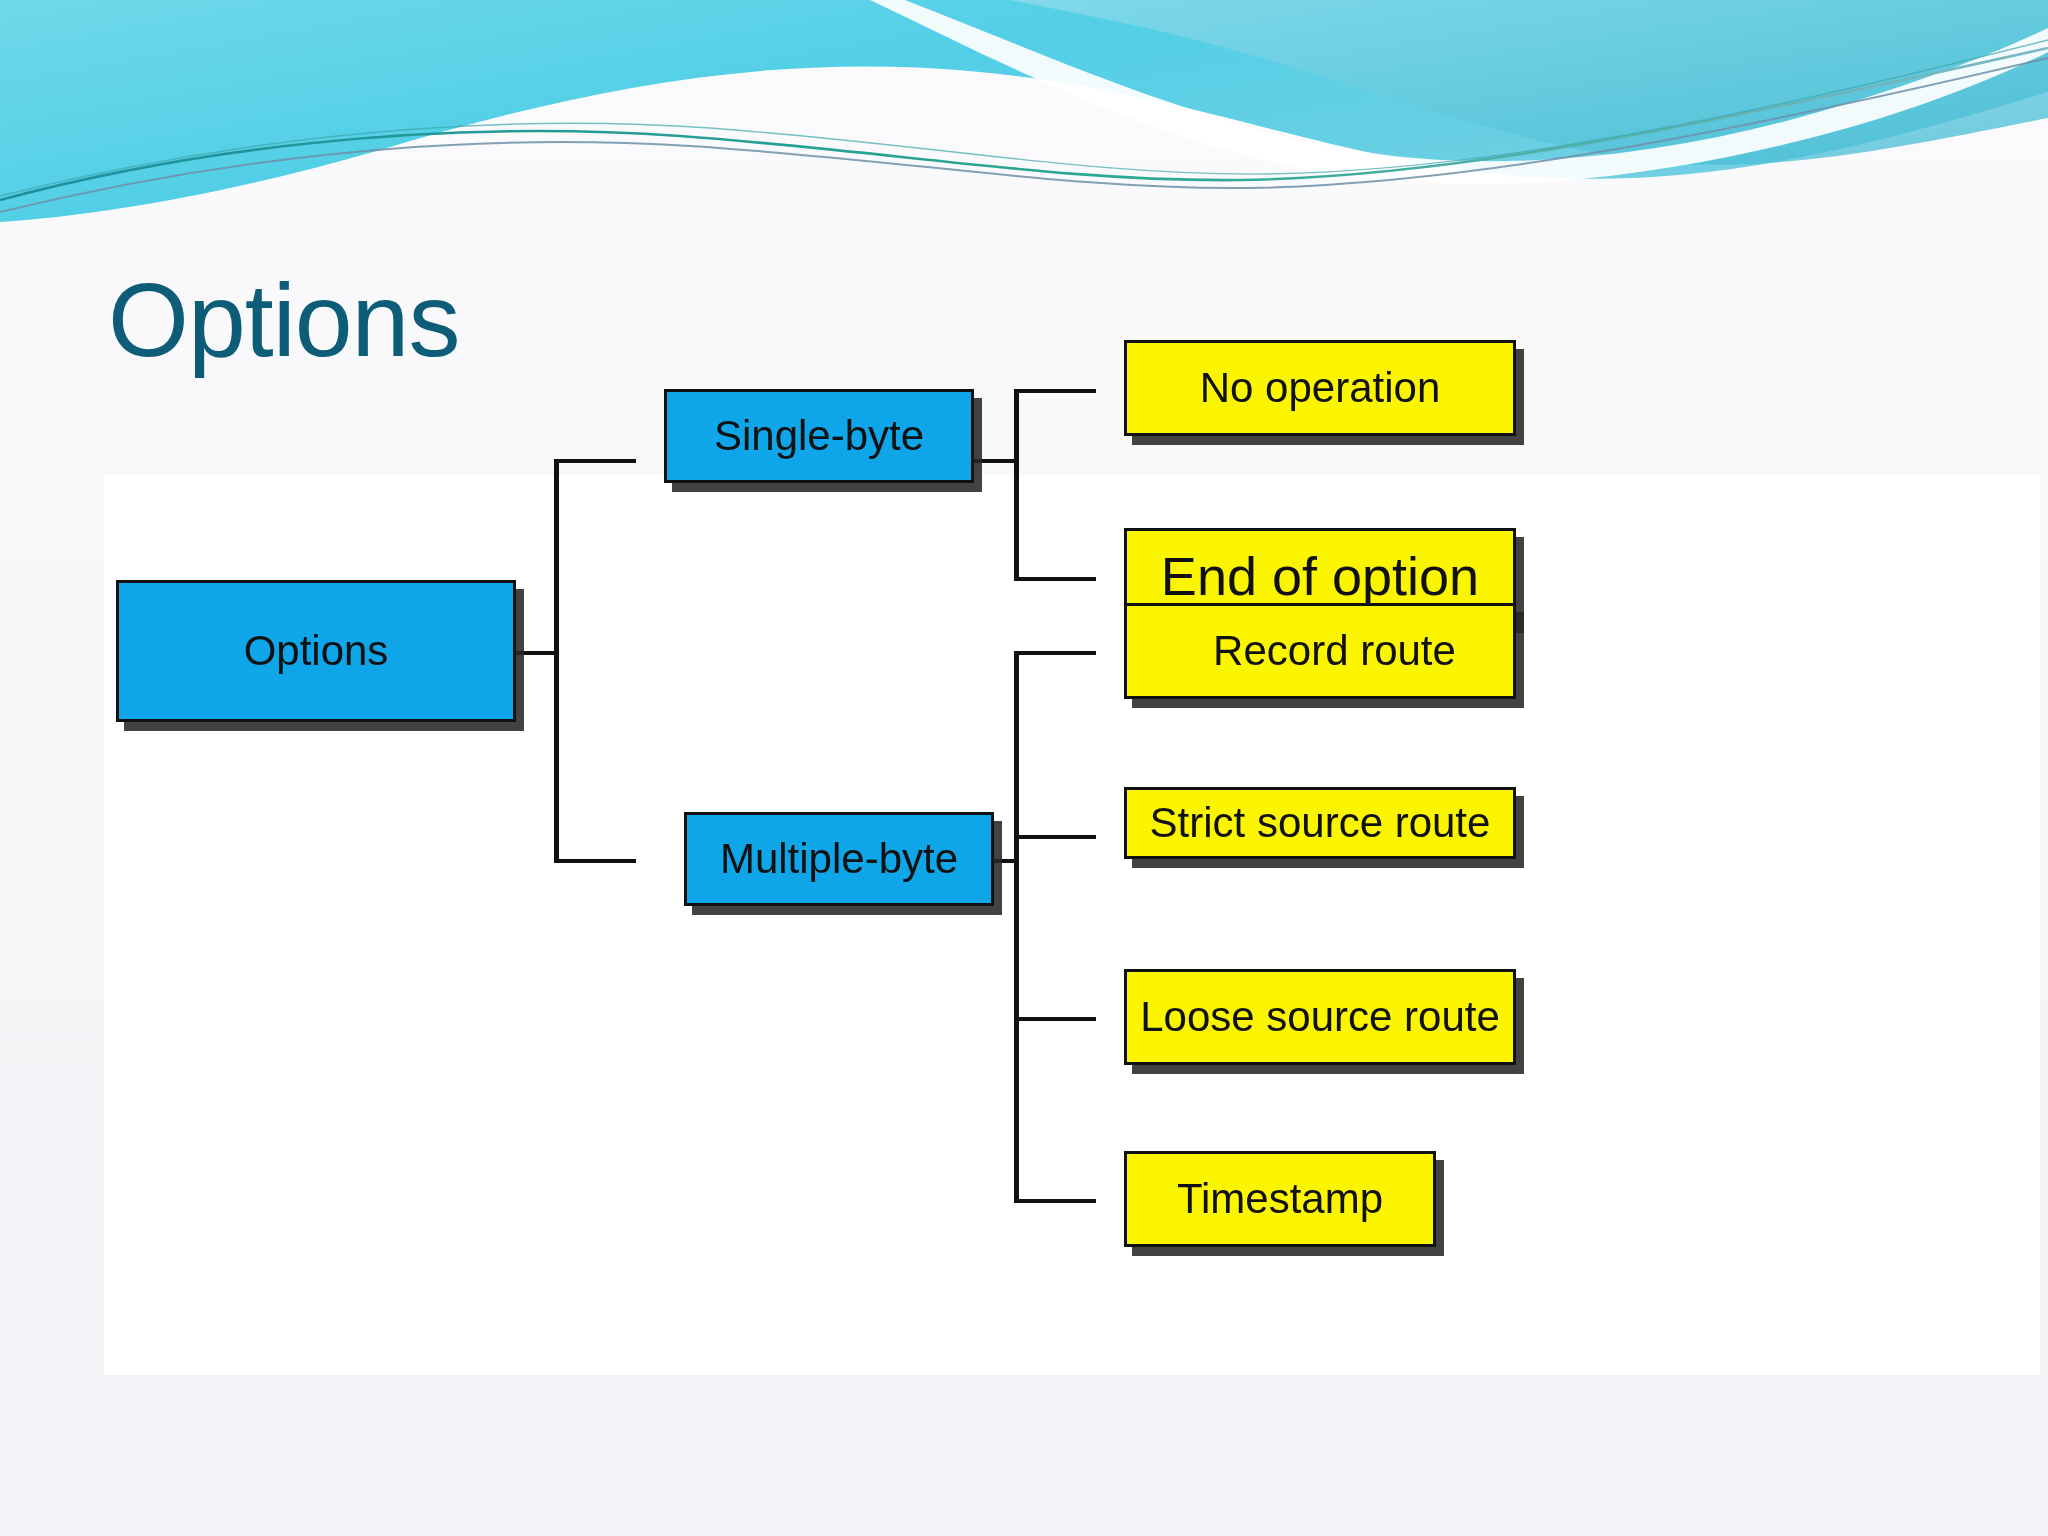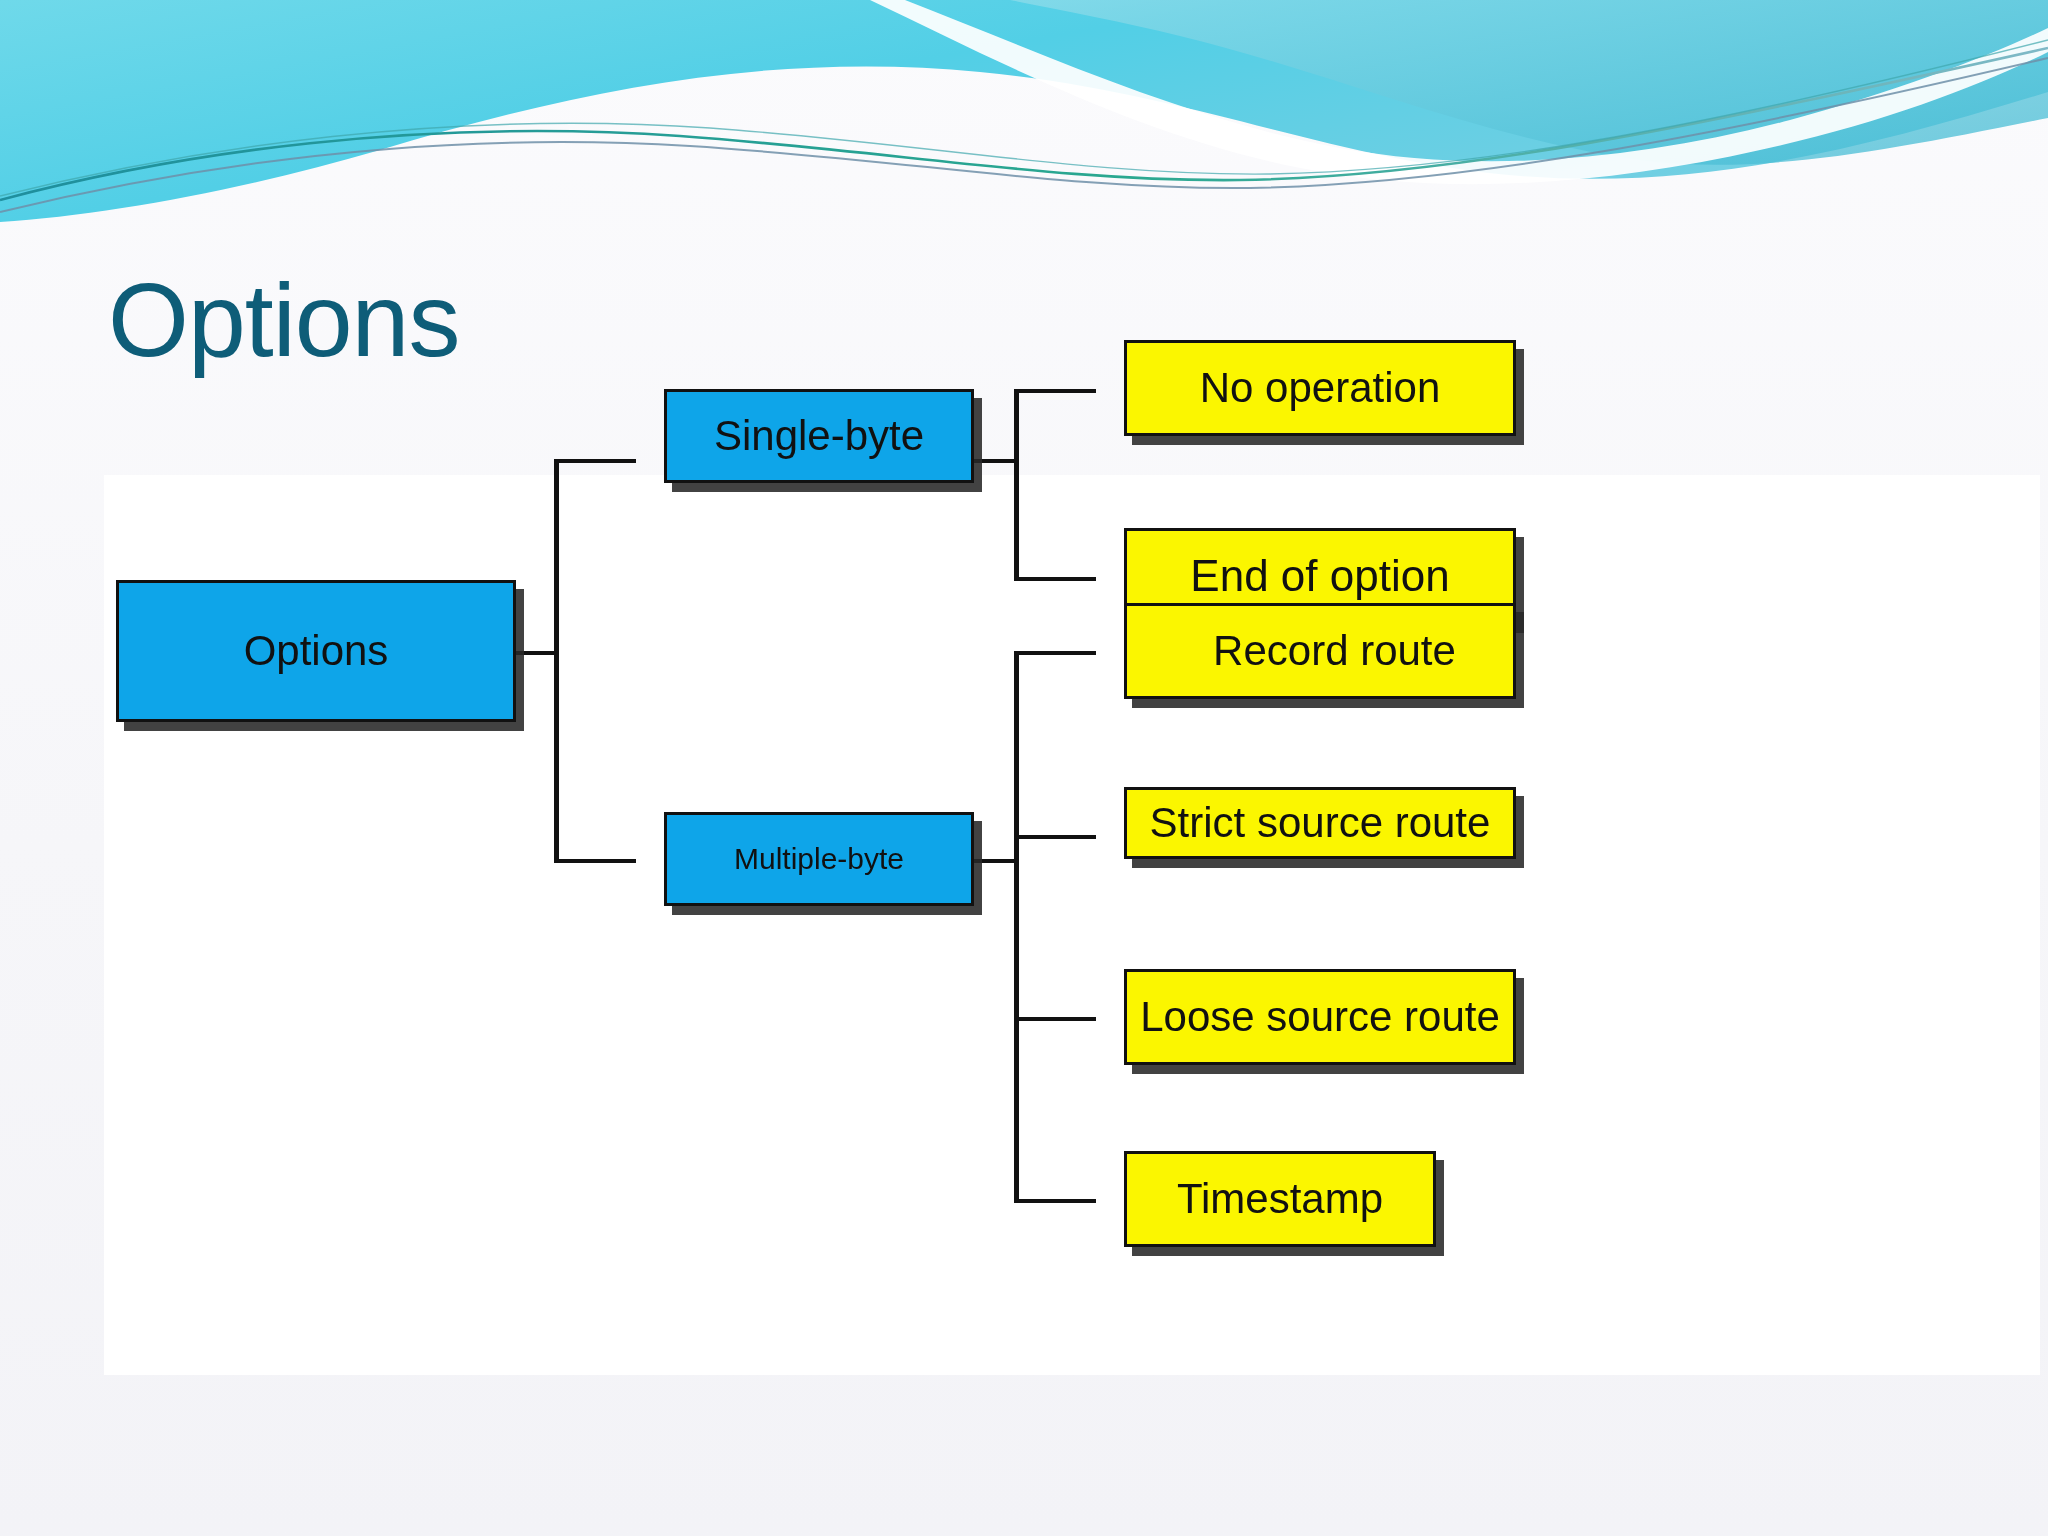--- a/index.html
+++ b/index.html
@@ -161,29 +161,29 @@
     <div class="ln h" style="left:910px; top:724px; width:82px;"></div>
 
     <div class="node white" style="left:-20px; top:105px; width:400px; height:142px; font-size:42px;">
       <span class="node-label">Options</span>
     </div>
 
     <div class="node white" style="left:528px; top:-86px; width:310px; height:94px; font-size:42px;">
       <span class="node-label">Single-byte</span>
     </div>
 
-    <div class="node white" style="left:528px; top:337px; width:310px; height:94px; font-size:30px;">
+    <div class="node white" style="left:548px; top:337px; width:310px; height:94px; font-size:42px;">
       <span class="node-label">Multiple-byte</span>
     </div>
 
     <div class="node yellow" style="left:988px; top:-135px; width:392px; height:96px; font-size:42px;">
       <span class="node-label">No operation</span>
     </div>
 
-    <div class="node yellow" style="left:988px; top:53px; width:392px; height:96px; font-size:44px;">
+    <div class="node yellow" style="left:988px; top:53px; width:392px; height:96px; font-size:54px;">
       <span class="node-label">End of option</span>
     </div>
 
     <div class="node yellow" style="left:988px; top:128px; width:392px; height:96px; font-size:42px;padding-left:29px;">
       <span class="node-label">Record route</span>
     </div>
 
     <div class="node yellow" style="left:988px; top:312px; width:392px; height:72px; font-size:42px;">
       <span class="node-label">Strict source route</span>
     </div>

